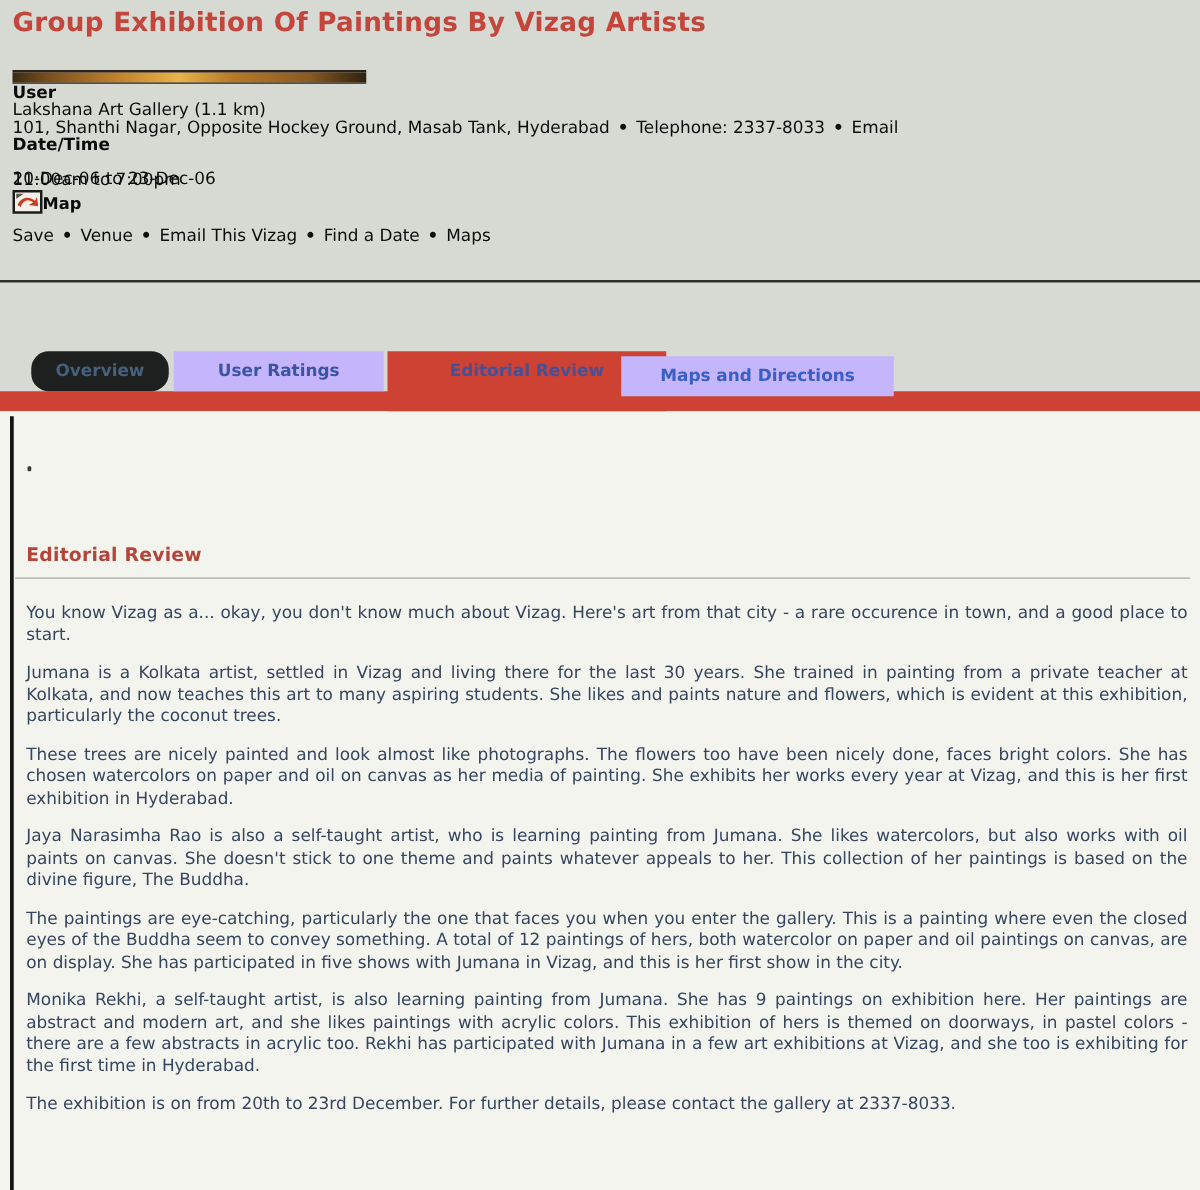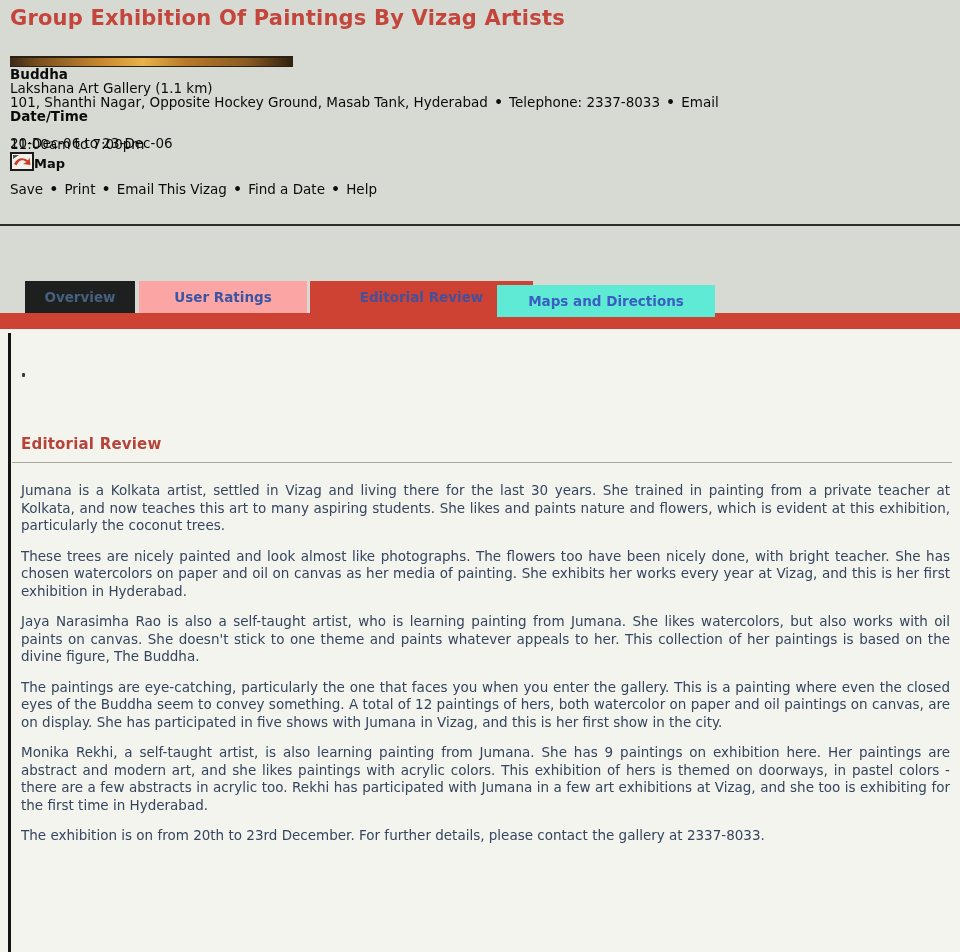--- a/index.html
+++ b/index.html
@@ -40,25 +40,25 @@
   .bullet{font-weight:bold;padding:0 2px;}
   .divider{position:absolute;left:0;top:224px;width:960px;height:2px;background:#2e2e2c;}
   
   .tabbar{position:absolute;left:0;top:281px;width:960px;height:48px;}
   .redbar{position:absolute;left:0;top:32px;width:960px;height:16px;background:#cd4233;}
   .tab{
     position:absolute;top:0;height:32px;
     display:flex;align-items:center;justify-content:center;
     font-size:13.5px;font-weight:bold;cursor:pointer;
   }
-  .tab-overview{left:25px;width:110px;background:#1d201e;color:#46607d;}
-  .tab-user{left:139px;width:168px;background:#fca5a5;color:#3c55a2;}
+  .tab-overview{left:25px;width:110px;background:#1d201e;color:#46607d;border-radius:14px;}
+  .tab-user{left:139px;width:168px;background:#c4b5fd;color:#3c55a2;}
   .tab-editorial{left:310px;width:223px;height:48px;background:#cd4233;color:#45509a;z-index:2;align-items:flex-start;padding-top:0;}
   .tab-editorial span{margin-top:8px;}
-  .tab-maps{left:497px;top:4px;width:218px;background:#5eead4;color:#3a5ec2;z-index:3;}
+  .tab-maps{left:497px;top:4px;width:218px;background:#c4b5fd;color:#3a5ec2;z-index:3;}
   
   .content{
     position:absolute;left:0;top:329px;width:960px;height:623px;
     background:#f4f4ee;
   }
   .scan-edge{position:absolute;left:8px;top:4px;width:3px;height:619px;background:#141414;}
   .scan-dot{position:absolute;left:22px;top:44px;width:3px;height:4px;background:#3a3a3a;border-radius:1px;}
   .review-heading{
     position:absolute;left:21px;top:106px;
     color:#b5443a;font-size:15px;font-weight:bold;letter-spacing:0.2px;
@@ -75,21 +75,21 @@
 </head>
 <body>
 
 <div id="screen">
 
   <div class="header">
     <h1 class="page-title">Group Exhibition Of Paintings By Vizag Artists</h1>
 
     <div class="thumb-strip"></div>
 
-    <div class="info bold" style="top:67px;">Buddha</div>
+    <div class="info bold" style="top:67px;">User</div>
 
     <div class="info" style="top:81px;">
       <span class="link">Lakshana Art Gallery</span><span> (1.1 km)</span>
     </div>
 
     <div class="info" style="top:95px;">
       <span>101, Shanthi Nagar, Opposite Hockey Ground, Masab Tank, Hyderabad</span>
       <span class="bullet">•</span>
       <span>Telephone: 2337-8033</span>
       <span class="bullet">•</span>
@@ -105,27 +105,27 @@
         <svg width="20" height="15" viewBox="0 0 20 15">
           <path d="M1 1 L7 1 L1 5 Z" fill="#555049"></path>
           <path d="M2 10 C5 3.5, 11 2.5, 16 6.5 L17.5 3.5 L18.5 11 L11 10 L14.5 8 C10.5 5, 7 5.8, 4.5 11.5 Z" fill="#cc3a28"></path>
         </svg>
       </span><span class="map-label">Map</span>
     </div>
 
     <div class="actions">
       <span class="link">Save</span>
       <span class="bullet">•</span>
-      <span class="link">Print</span>
+      <span class="link">Venue</span>
       <span class="bullet">•</span>
       <span class="link">Email This Vizag</span>
       <span class="bullet">•</span>
       <span class="link">Find a Date</span>
       <span class="bullet">•</span>
-      <span class="link">Help</span>
+      <span class="link">Maps</span>
     </div>
   </div>
 
   <div class="divider"></div>
 
   <div class="tabbar">
     <div class="redbar"></div>
     <div class="tab tab-overview">
       <span>Overview</span>
     </div>
@@ -141,22 +141,23 @@
   </div>
 
   <div class="content">
     <div class="scan-edge"></div>
     <div class="scan-dot"></div>
 
     <div class="review-heading">Editorial Review</div>
     <div class="heading-rule"></div>
 
     <div class="paragraphs">
+      <p>You know Vizag as a... okay, you don't know much about Vizag. Here's art from that city - a rare occurence in town, and a good place to start.</p>
       <p>Jumana is a Kolkata artist, settled in Vizag and living there for the last 30 years. She trained in painting from a private teacher at Kolkata, and now teaches this art to many aspiring students. She likes and paints nature and flowers, which is evident at this exhibition, particularly the coconut trees.</p>
-      <p>These trees are nicely painted and look almost like photographs. The flowers too have been nicely done, with bright teacher. She has chosen watercolors on paper and oil on canvas as her media of painting. She exhibits her works every year at Vizag, and this is her first exhibition in Hyderabad.</p>
+      <p>These trees are nicely painted and look almost like photographs. The flowers too have been nicely done, faces bright colors. She has chosen watercolors on paper and oil on canvas as her media of painting. She exhibits her works every year at Vizag, and this is her first exhibition in Hyderabad.</p>
       <p>Jaya Narasimha Rao is also a self-taught artist, who is learning painting from Jumana. She likes watercolors, but also works with oil paints on canvas. She doesn't stick to one theme and paints whatever appeals to her. This collection of her paintings is based on the divine figure, The Buddha.</p>
       <p>The paintings are eye-catching, particularly the one that faces you when you enter the gallery. This is a painting where even the closed eyes of the Buddha seem to convey something. A total of 12 paintings of hers, both watercolor on paper and oil paintings on canvas, are on display. She has participated in five shows with Jumana in Vizag, and this is her first show in the city.</p>
       <p class="strong">Monika Rekhi, a self-taught artist, is also learning painting from Jumana. She has 9 paintings on exhibition here. Her paintings are abstract and modern art, and she likes paintings with acrylic colors. This exhibition of hers is themed on doorways, in pastel colors - there are a few abstracts in acrylic too. Rekhi has participated with Jumana in a few art exhibitions at Vizag, and she too is exhibiting for the first time in Hyderabad.</p>
       <p>The exhibition is on from 20th to 23rd December. For further details, please contact the gallery at 2337-8033.</p>
     </div>
   </div>
 
 </div>
 
 </body></html>

